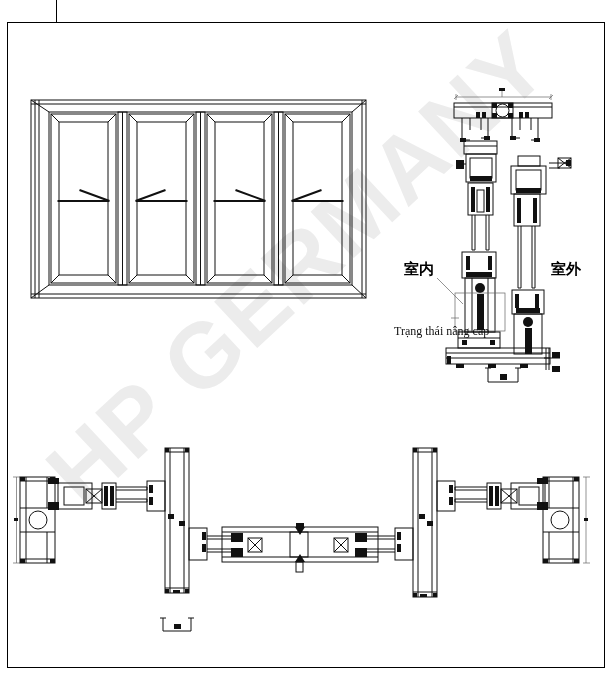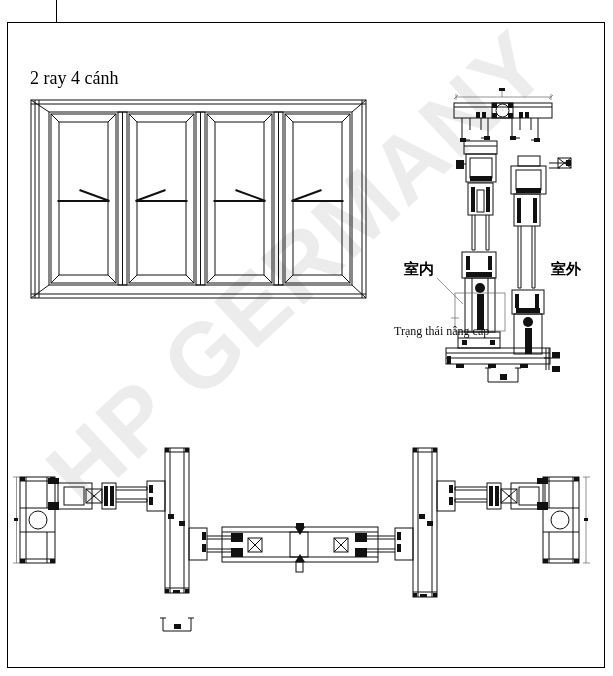--- a/index.html
+++ b/index.html
@@ -29,21 +29,20 @@
 </head>
 <body>
 
 <div id="stage">
 
   <div class="corner-tick"></div>
   <div class="page-border"></div>
 
   <div class="watermark">HP GERMANY</div>
 
-  <div class="subtitle">2 ray 4 cánh</div>
 
   <svg class="drawing" width="613" height="676" viewBox="0 0 613 676">
 
     <g class="gray">
       <rect x="31" y="100" width="335" height="198"></rect>
       <path d="M35 100 V298 M39 100 V298 M31 104 H366 M362 100 V298 M31 294 H366"></path>
       <rect x="49" y="112" width="303" height="173"></rect>
       <path d="M31 100 L49 112 M366 100 L352 112 M31 298 L49 285 M366 298 L352 285"></path>
 
       <g>

